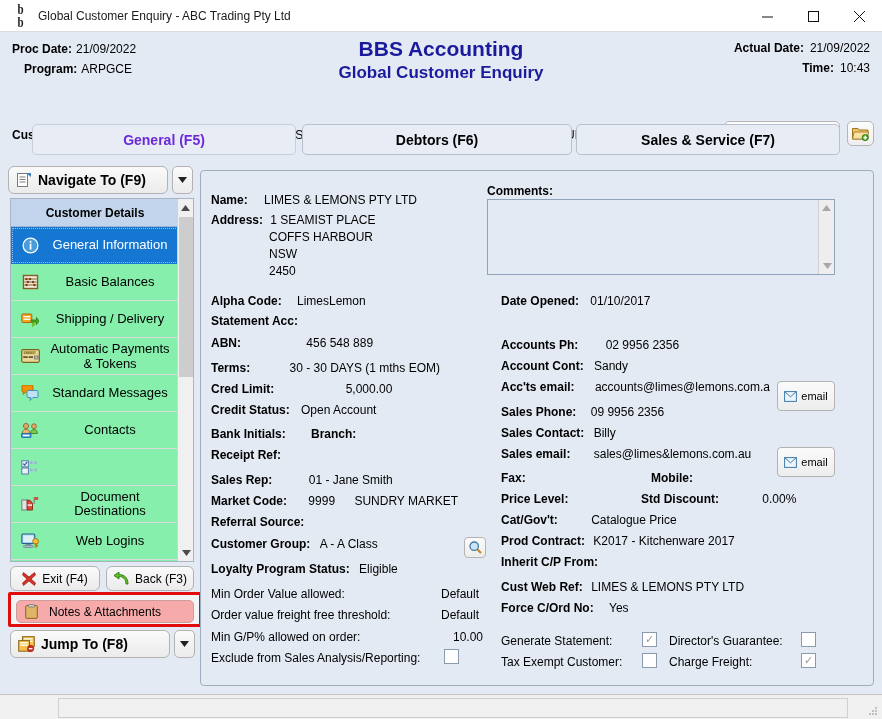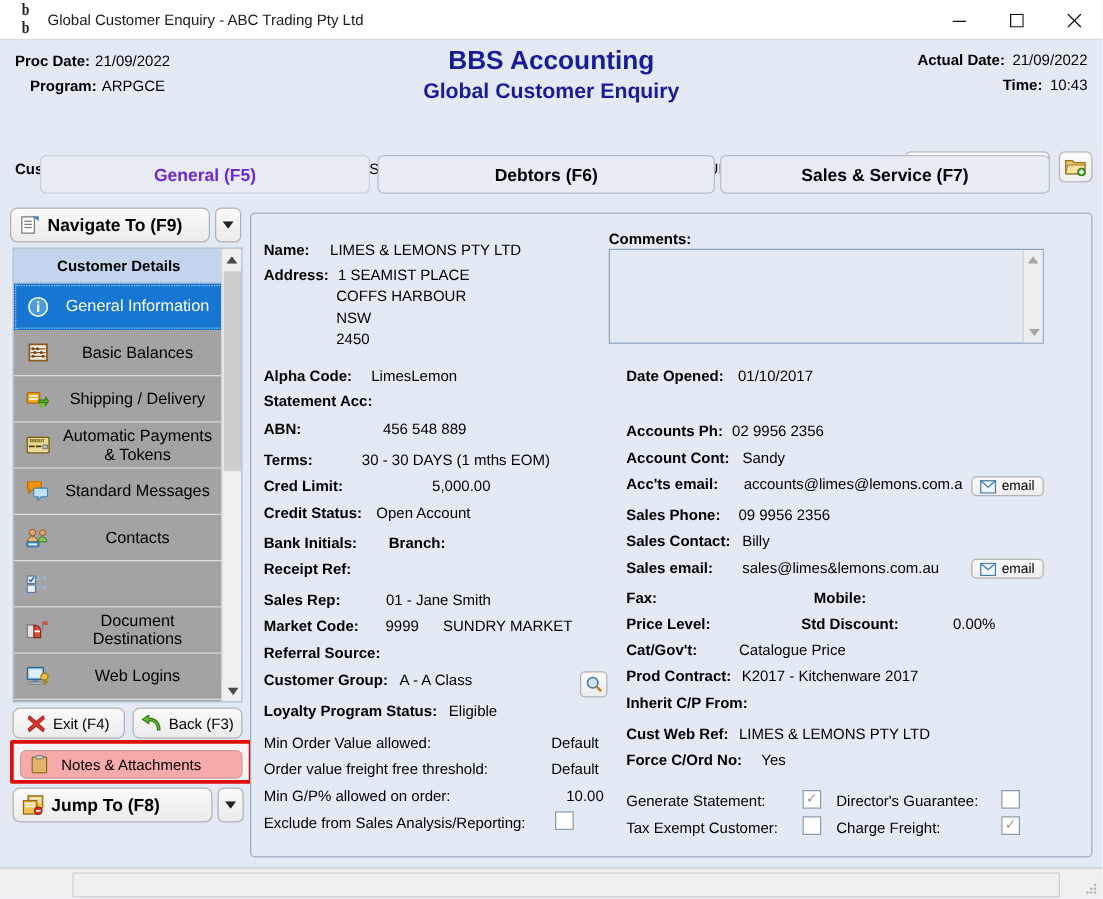--- a/index.html
+++ b/index.html
@@ -180,21 +180,21 @@
     height: 28px; background: #c2d5ec;
     border-bottom: 1px solid #9bb3d4;
     display: flex; align-items: center; justify-content: center;
     font-size: 12px; font-weight: bold;
   }
   .nav-item {
     height: 37px;
     border-bottom: 1px solid #dcdcdc;
     display: flex; align-items: center;
     cursor: pointer; position: relative;
-    background: #a3a3a3;
+    background: #86efac;
   }
   .nav-item.sel {
     background: #1677d2; color: #fff;
     outline: 1px dotted #99c2ee; outline-offset: -2px;
     border-bottom: 1px solid #1677d2;
   }
   .nav-item .ni-ic {
     width: 30px; min-width: 30px; margin-left: 4px;
     display: flex; align-items: center; justify-content: center;
   }
@@ -297,21 +297,21 @@
   .magnify-btn {
     position: absolute; left: 263px; top: 366px;
     width: 22px; height: 21px;
     border: 1px solid #b3b3b3; border-radius: 4px;
     background: linear-gradient(#fbfbfb, #ededed);
     display:flex; align-items:center; justify-content:center;
     cursor: pointer;
   }
   .email-btn {
     position: absolute;
-    width: 58px; height: 16px;
+    width: 58px; height: 30px;
     border: 1px solid #b3b3b3; border-radius: 4px;
     background: linear-gradient(#fbfbfb, #ededed);
     display: flex; align-items: center; justify-content: center;
     font-size: 11px; cursor: pointer; text-align: center;
   }
   .email-btn .ic { margin-right: 4px; display:flex; }
   .email-1 { left: 576px; top: 210px; }
   .email-2 { left: 576px; top: 276px; }
 
   .chk {
@@ -772,21 +772,21 @@
       </div>
     </div>
 
     <div class="fld" style="left:300px; top:123px;">
       <span class="k">Date Opened:</span>
       <span class="v" style="margin-left:8px;">01/10/2017</span>
     </div>
 
     <div class="fld" style="left:300px; top:167px;">
       <span class="k">Accounts Ph:</span>
-      <span class="v" style="margin-left:4px;">02 9956 2356</span>
+      <span class="v" style="margin-left:24px;">02 9956 2356</span>
     </div>
     <div class="fld" style="left:300px; top:188px;">
       <span class="k">Account Cont:</span>
       <span class="v" style="margin-left:7px;">Sandy</span>
     </div>
     <div class="fld" style="left:300px; top:209px;">
       <span class="k">Acc'ts email:</span>
       <span class="v" style="margin-left:17px;">accounts@limes@lemons.com.a</span>
     </div>
     <div class="email-btn email-1">

